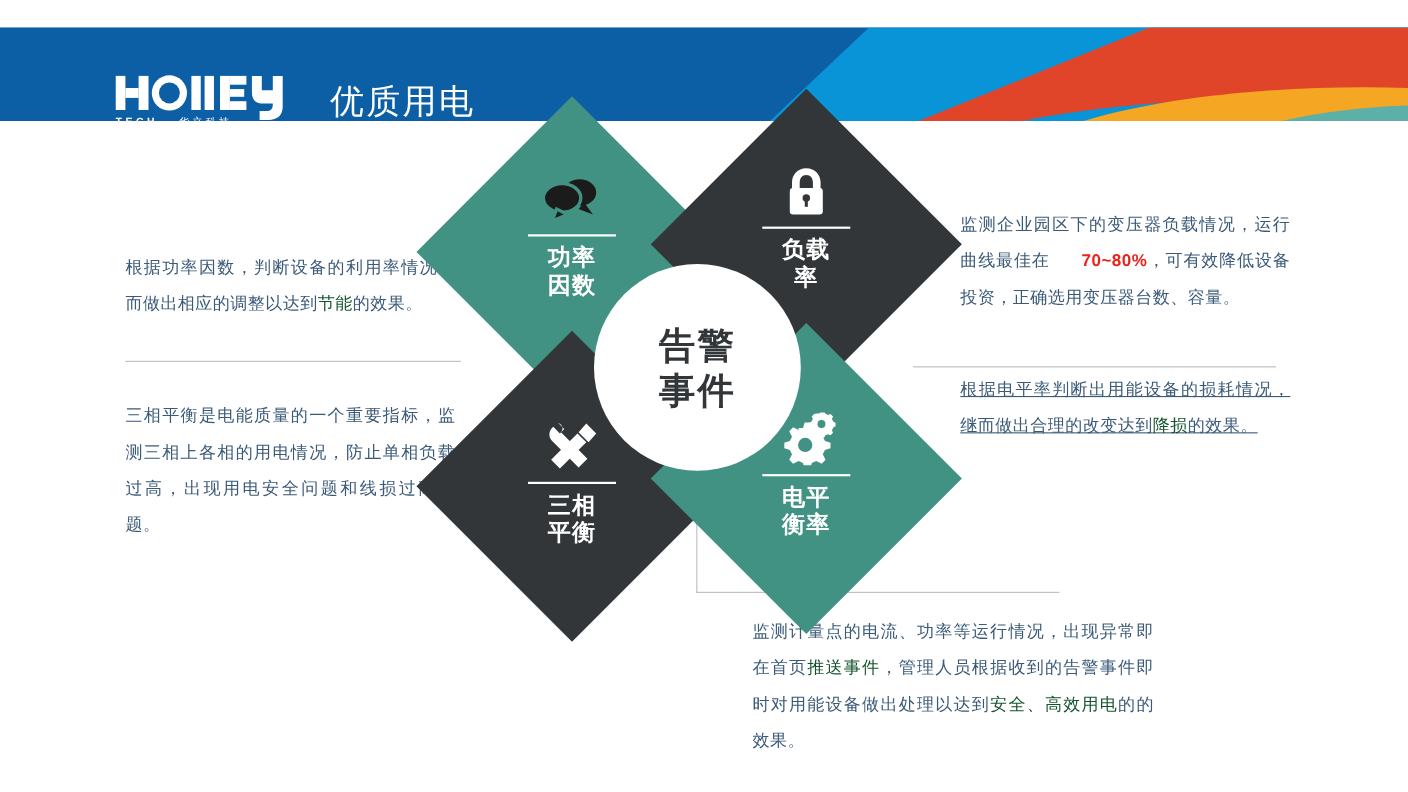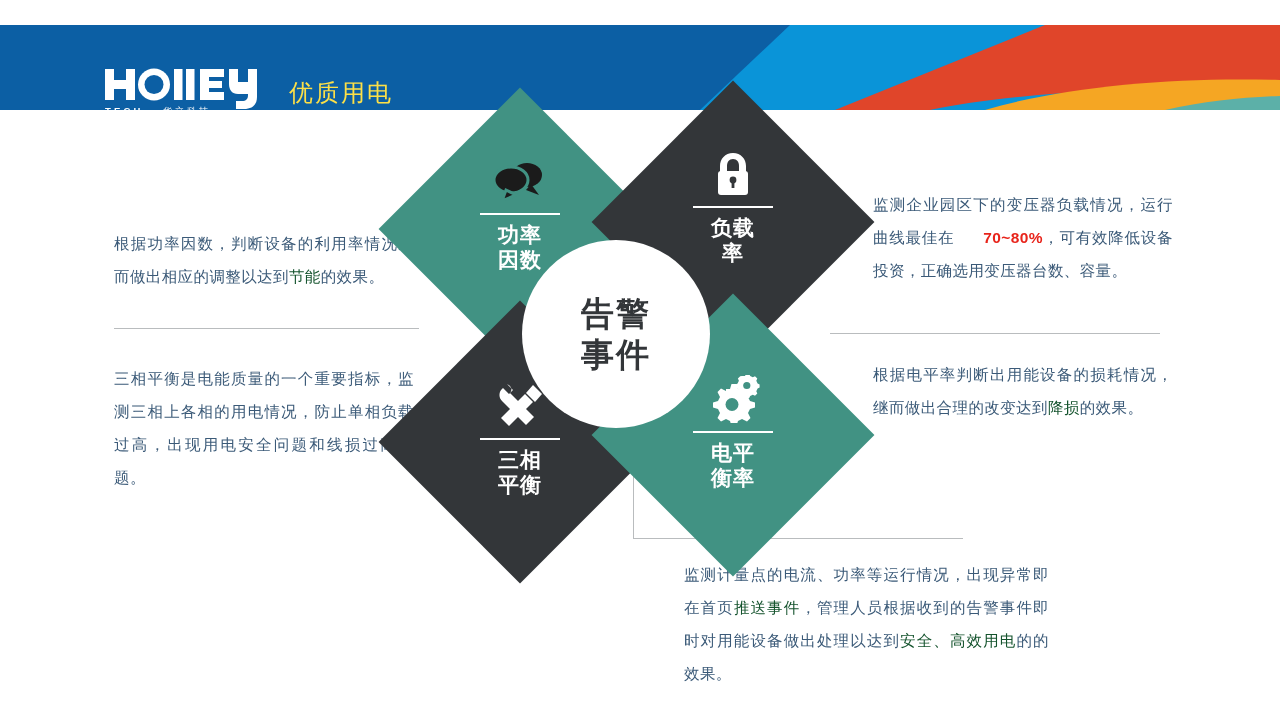--- a/index.html
+++ b/index.html
@@ -25,44 +25,44 @@
   }
   .header-swoosh { position: absolute; left: 0; top: 0; width: 1280px; height: 85px; }
   .logo-wrap {
     position: absolute;
     left: 105px; top: 42px;
     width: 160px; height: 50px;
   }
   .logo-mark { display: block; }
   .header-title {
     position: absolute;
-    left: 289px; top: 49px;
-    color: #fde047;
-    font-size: 24px;
+    left: 300px; top: 49px;
+    color: #ffffff;
+    font-size: 31px;
     letter-spacing: 2px;
     line-height: 38px;
     white-space: nowrap;
   }
 
   
   .para {
     position: absolute;
     color: #3b5a78;
     font-size: 15.5px;
     line-height: 33px;
     letter-spacing: 0.4px;
     text-align: justify;
   }
   .para .hl { color: #14532d; }
   .para .hl-b { color: #e8241b; font-weight: bold; margin-left: 29px; }
 
   #para-power   { left: 114px; top: 227px; width: 300px; }
   #para-phase   { left: 114px; top: 362px; width: 300px; }
   #para-load    { left: 873px; top: 188px; width: 300px; }
-  #para-balance { left: 873px; top: 358px; width: 300px; }
+  #para-balance { left: 873px; top: 338px; width: 300px; text-decoration: underline; }
   #para-alarm   { left: 684px; top: 558px; width: 365px; font-family: Liberation Serif, serif; }
 
   
   .divider { position: absolute; background: #b9bcbe; }
   #divider-left    { left: 114px;  top: 328px; width: 305px; height: 1px; }
   #divider-right   { left: 830px;  top: 333px; width: 330px; height: 1px; }
   #divider-bottom  { left: 633px;  top: 538px; width: 330px; height: 1px; }
   #divider-vert    { left: 633px;  top: 410px; width: 1px;   height: 129px; }
 
   
@@ -110,21 +110,21 @@
 
   
   #content-power   { padding-top: 26px; }
   #content-load    { padding-top: 26px; }
   #content-phase   { padding-top: 38px; }
   #content-balance { padding-top: 38px; }
 
   
   .center-circle {
     position: absolute;
-    left: 522px; top: 240px;
+    left: 540px; top: 240px;
     width: 188px; height: 188px;
     border-radius: 50%;
     background: #ffffff;
     display: flex;
     align-items: center;
     justify-content: center;
   }
   .center-label {
     color: #333639;
     font-size: 33px;

